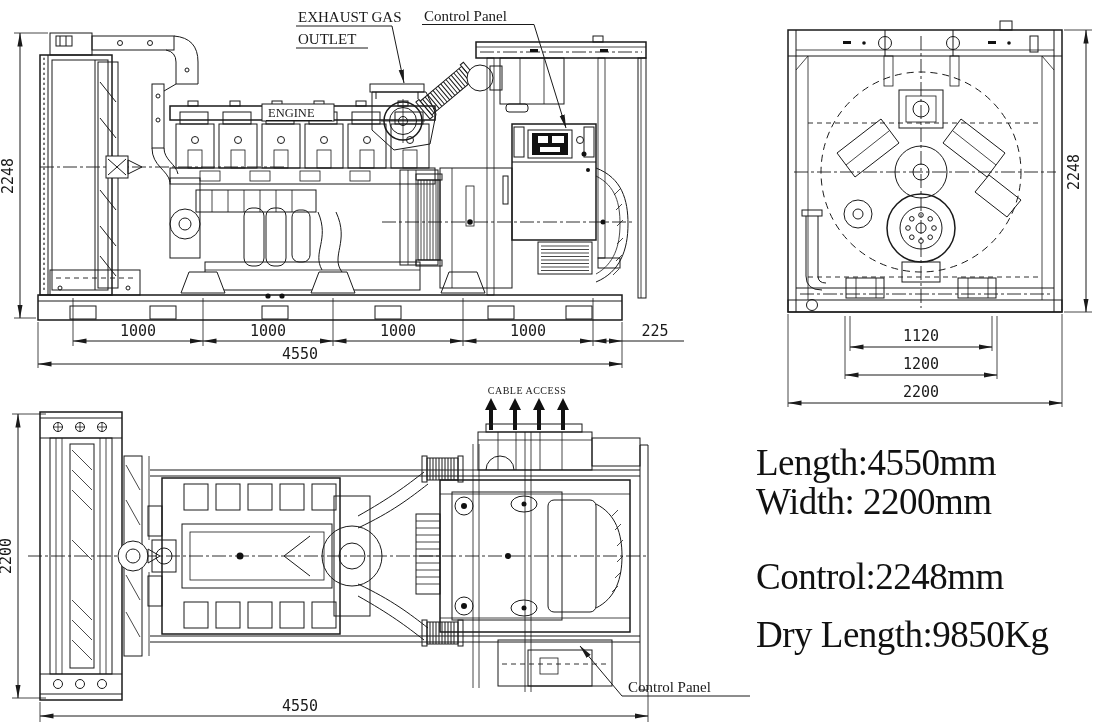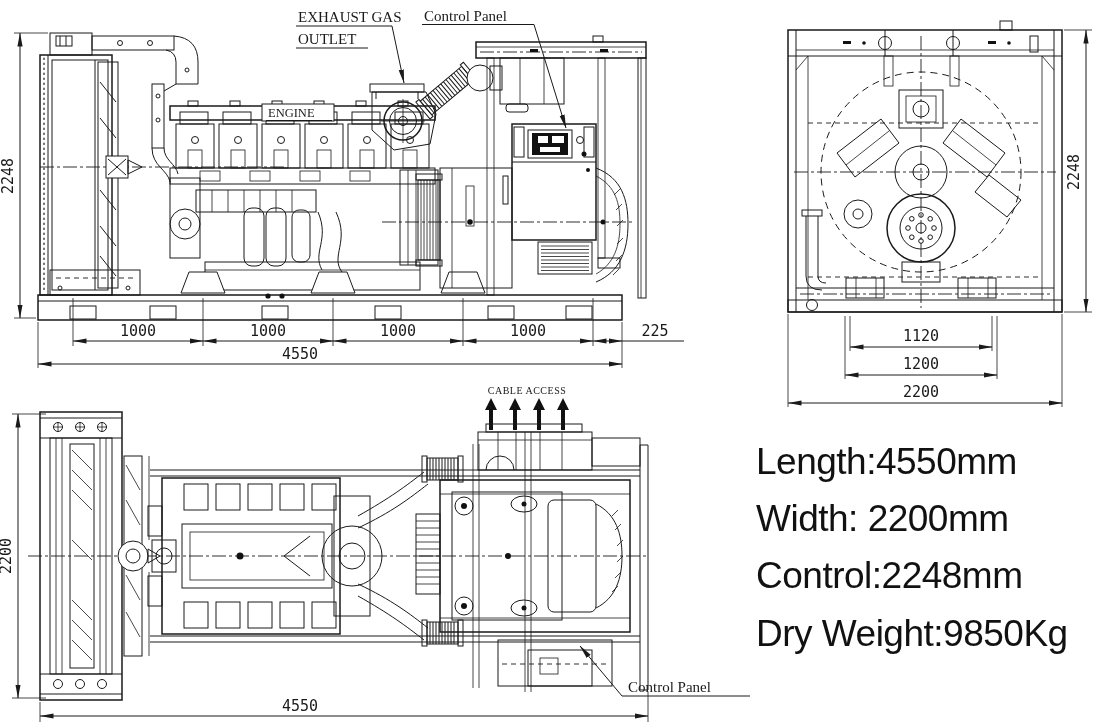--- a/index.html
+++ b/index.html
@@ -16,21 +16,21 @@
   .dshc{stroke:#1a1a1a;stroke-width:1;fill:none;stroke-dasharray:7 5;}
   .dot{stroke:#1a1a1a;stroke-width:1.2;fill:none;stroke-dasharray:1.5 3.5;stroke-linecap:round;}
   .dimln{stroke:#1a1a1a;stroke-width:1;fill:none;}
   .extln{stroke:#1a1a1a;stroke-width:.8;fill:none;}
   text{fill:#1a1a1a;}
   text.dim{font-family:"DejaVu Sans Mono",monospace;font-size:15px;}
   text.lbl{font-family:"Liberation Serif",serif;font-size:15px;}
   text.lbls{font-family:"Liberation Serif",serif;font-size:12.5px;}
   text.lblx{font-family:"Liberation Serif",serif;font-size:10px;letter-spacing:.5px;}
   .specs{position:absolute;left:756px;top:0;width:340px;}
-  .spec-line{position:absolute;left:0;white-space:nowrap;font-family:Liberation Sans, sans-serif;
+  .spec-line{position:absolute;left:0;white-space:nowrap;font-family:Liberation Serif, serif;
              font-size:37px;color:#111;letter-spacing:-0.5px;}
 </style>
 </head>
 <body>
 
 <div class="stage">
 <svg width="1099" height="727" viewBox="0 0 1099 727">
   <defs>
     <marker id="arr" viewBox="0 0 14 6" refX="13.5" refY="3" markerWidth="14" markerHeight="6" orient="auto-start-reverse">
       <path d="M14,3 L0,0.4 L0,5.6 Z" fill="#1a1a1a"></path>
@@ -534,17 +534,17 @@
       <line class="extln" x1="40" y1="702" x2="40" y2="722"></line>
       <line class="extln" x1="648" y1="692" x2="648" y2="722"></line>
       <line class="dimln" x1="40" y1="716" x2="648" y2="716" marker-start="url(#arr)" marker-end="url(#arr)"></line>
       <text class="dim" text-anchor="middle" x="300" y="711">4550</text>
     </g>
   </g>
 </svg>
 
 <div class="specs">
   <div class="spec-line" style="top:441px">Length:4550mm</div>
-  <div class="spec-line" style="top:498px">Width: 2200mm</div>
+  <div class="spec-line" style="top:480px">Width: 2200mm</div>
   <div class="spec-line" style="top:555px">Control:2248mm</div>
-  <div class="spec-line" style="top:613px">Dry Weight:9850Kg</div>
+  <div class="spec-line" style="top:613px">Dry Length:9850Kg</div>
 </div>
 </div>
 
 </body></html>

